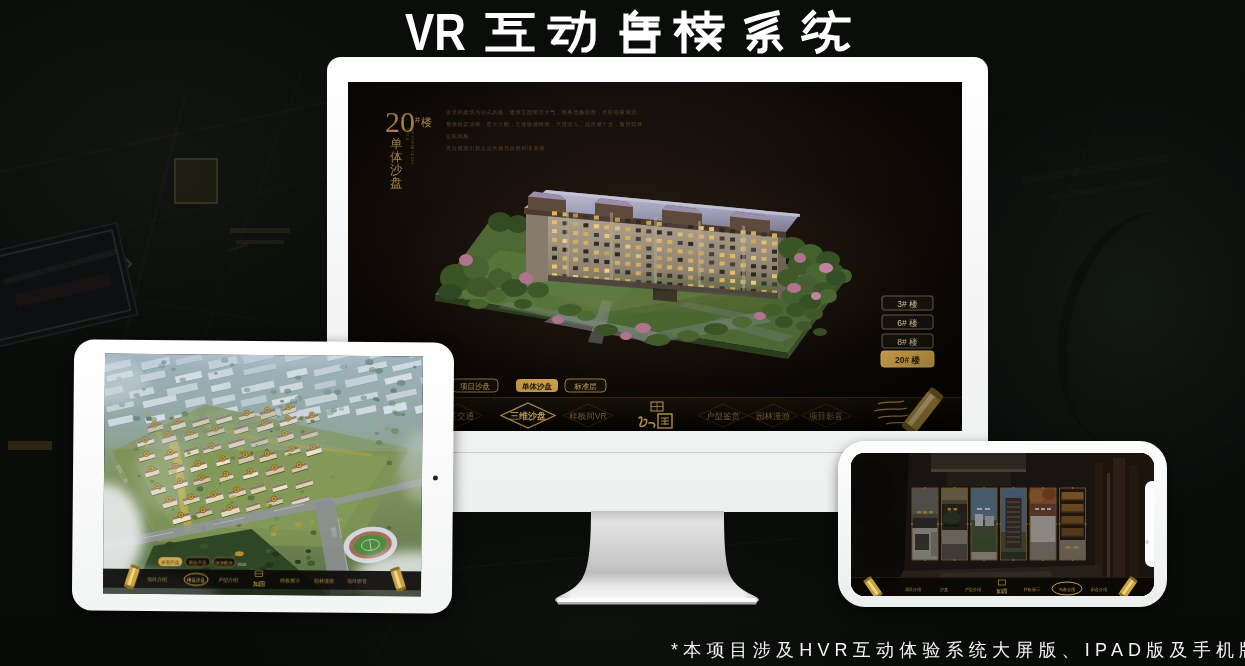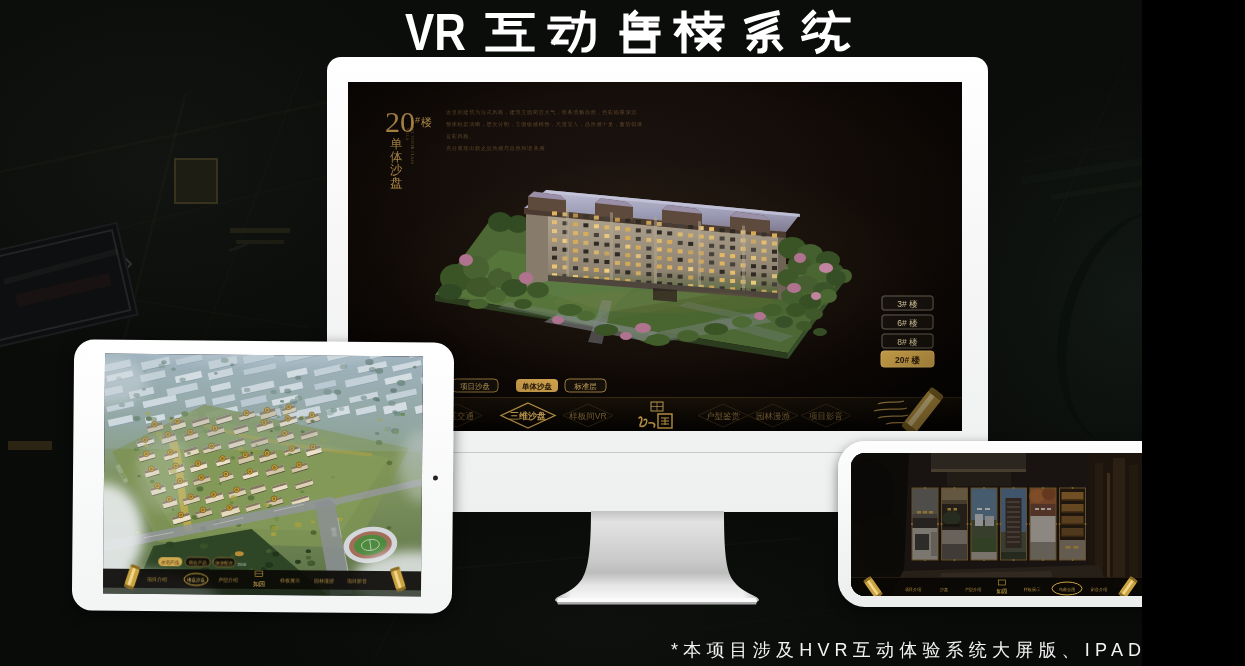--- a/index.html
+++ b/index.html
@@ -1,15 +1,15 @@
 <!DOCTYPE html>
 <html><head><meta charset="utf-8">
 <style>
 html,body{margin:0;padding:0;background:#000;}
-#stage{position:relative;width:1142px;height:666px;overflow:hidden;
+#stage{position:relative;width:1245px;height:666px;overflow:hidden;
   background:#0b0d0b;font-family:"Liberation Sans",sans-serif;}
 #stage *{position:absolute;}
 
 #bg{left:0;top:0;width:1245px;height:666px;
  background:
   radial-gradient(ellipse 420px 300px at 160px 170px, rgba(36,40,34,.28), rgba(0,0,0,0) 70%),
   radial-gradient(ellipse 300px 320px at 1130px 300px, rgba(30,42,33,.4), rgba(0,0,0,0) 70%),
   radial-gradient(ellipse 500px 180px at 600px 630px, rgba(24,28,24,.3), rgba(0,0,0,0) 70%),
   linear-gradient(180deg,#0b0d0b 0%,#090b09 100%);}
 .road{background:rgba(130,118,72,.042);}

